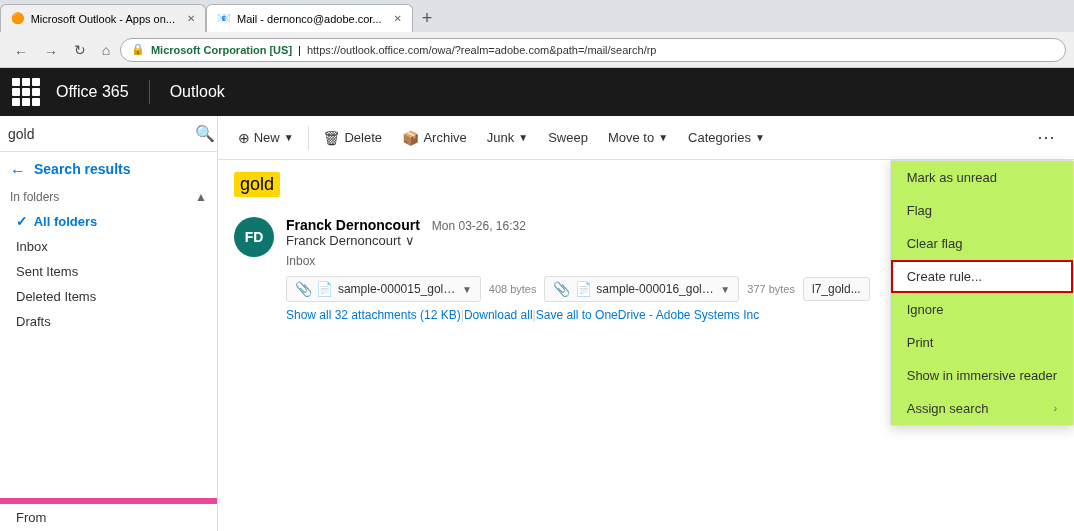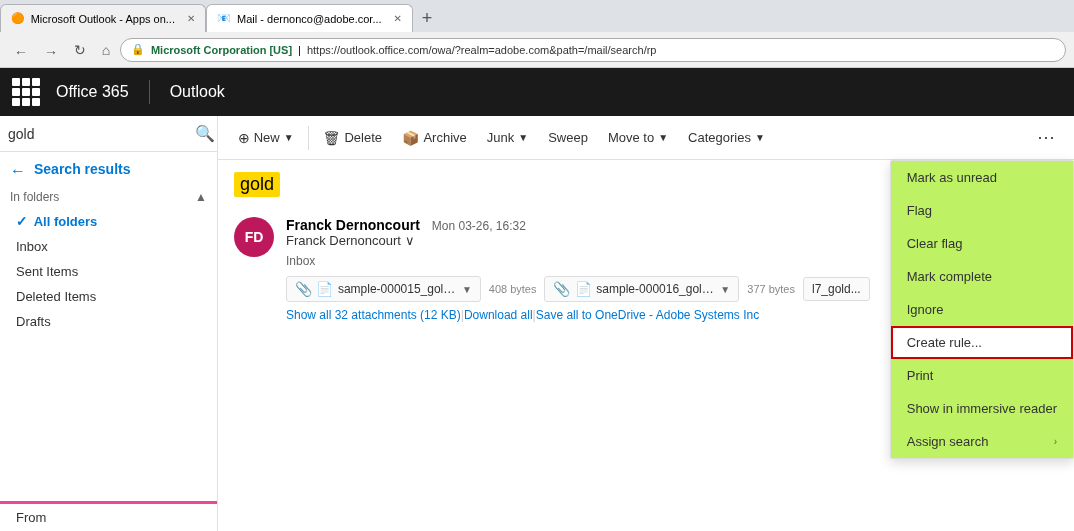--- a/index.html
+++ b/index.html
@@ -137,21 +137,21 @@
       cursor: pointer;
       gap: 6px;
     }
     .folder-item.active { color: #0078d4; font-weight: 600; }
     .check-mark { color: #0078d4; font-size: 14px; }
     .folder-name { flex: 1; }
     .sidebar-bottom {
       padding: 6px 16px;
       font-size: 13px;
       color: #333;
-      border-top: 3px solid #ec4899;
+      border-top: 6px solid #ec4899;
     }
 
     
     .content-area {
       flex: 1;
       display: flex;
       flex-direction: column;
       overflow: hidden;
       position: relative;
     }
@@ -204,21 +204,21 @@
       margin-bottom: 12px;
       border-radius: 2px;
     }
     .email-card {
       display: flex;
       gap: 12px;
       padding: 8px 0;
     }
     .avatar {
       width: 40px; height: 40px;
-      background: #be185d;
+      background: #0f766e;
       border-radius: 50%;
       display: flex; align-items: center; justify-content: center;
       color: #fff;
       font-size: 14px;
       font-weight: 600;
       flex-shrink: 0;
     }
     .email-info { flex: 1; }
     .email-sender { font-size: 14px; font-weight: 600; color: #000; }
     .email-date { font-size: 12px; color: #666; }
@@ -465,30 +465,27 @@
       <div class="dropdown-menu">
         <div class="menu-item">
           <span>Mark as unread</span>
         </div>
         <div class="menu-item">
           <span>Flag</span>
         </div>
         <div class="menu-item">
           <span>Clear flag</span>
         </div>
-        <div class="menu-item">
-          <span>Mark complete</span>
-        </div>
-        <div class="menu-item">
-          <span>Ignore</span>
-        </div>
         <div class="menu-item highlighted">
           <span>Create rule...</span>
         </div>
         <div class="menu-item">
+          <span>Ignore</span>
+        </div>
+        <div class="menu-item">
           <span>Print</span>
         </div>
         <div class="menu-item">
           <span>Show in immersive reader</span>
         </div>
         <div class="menu-item">
           <span>Assign search</span>
           <span class="menu-chevron">›</span>
         </div>
       </div>

